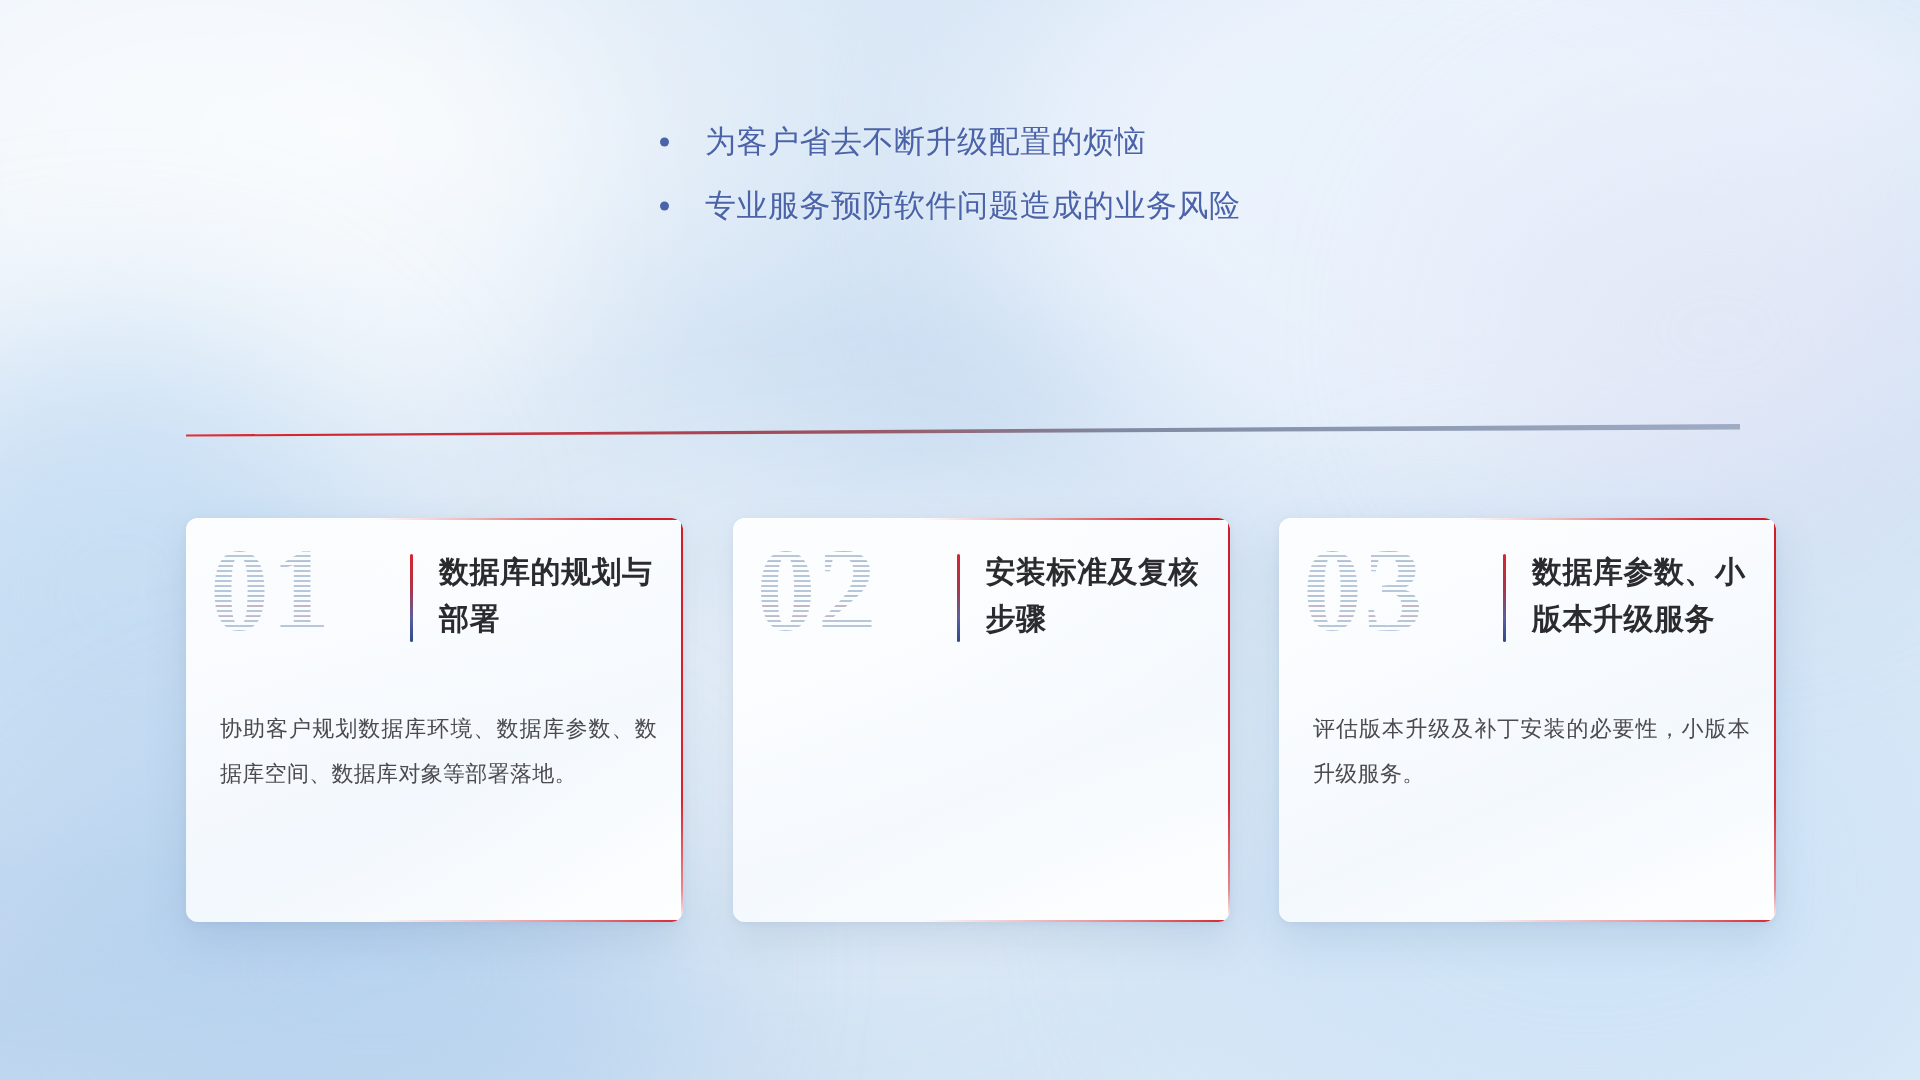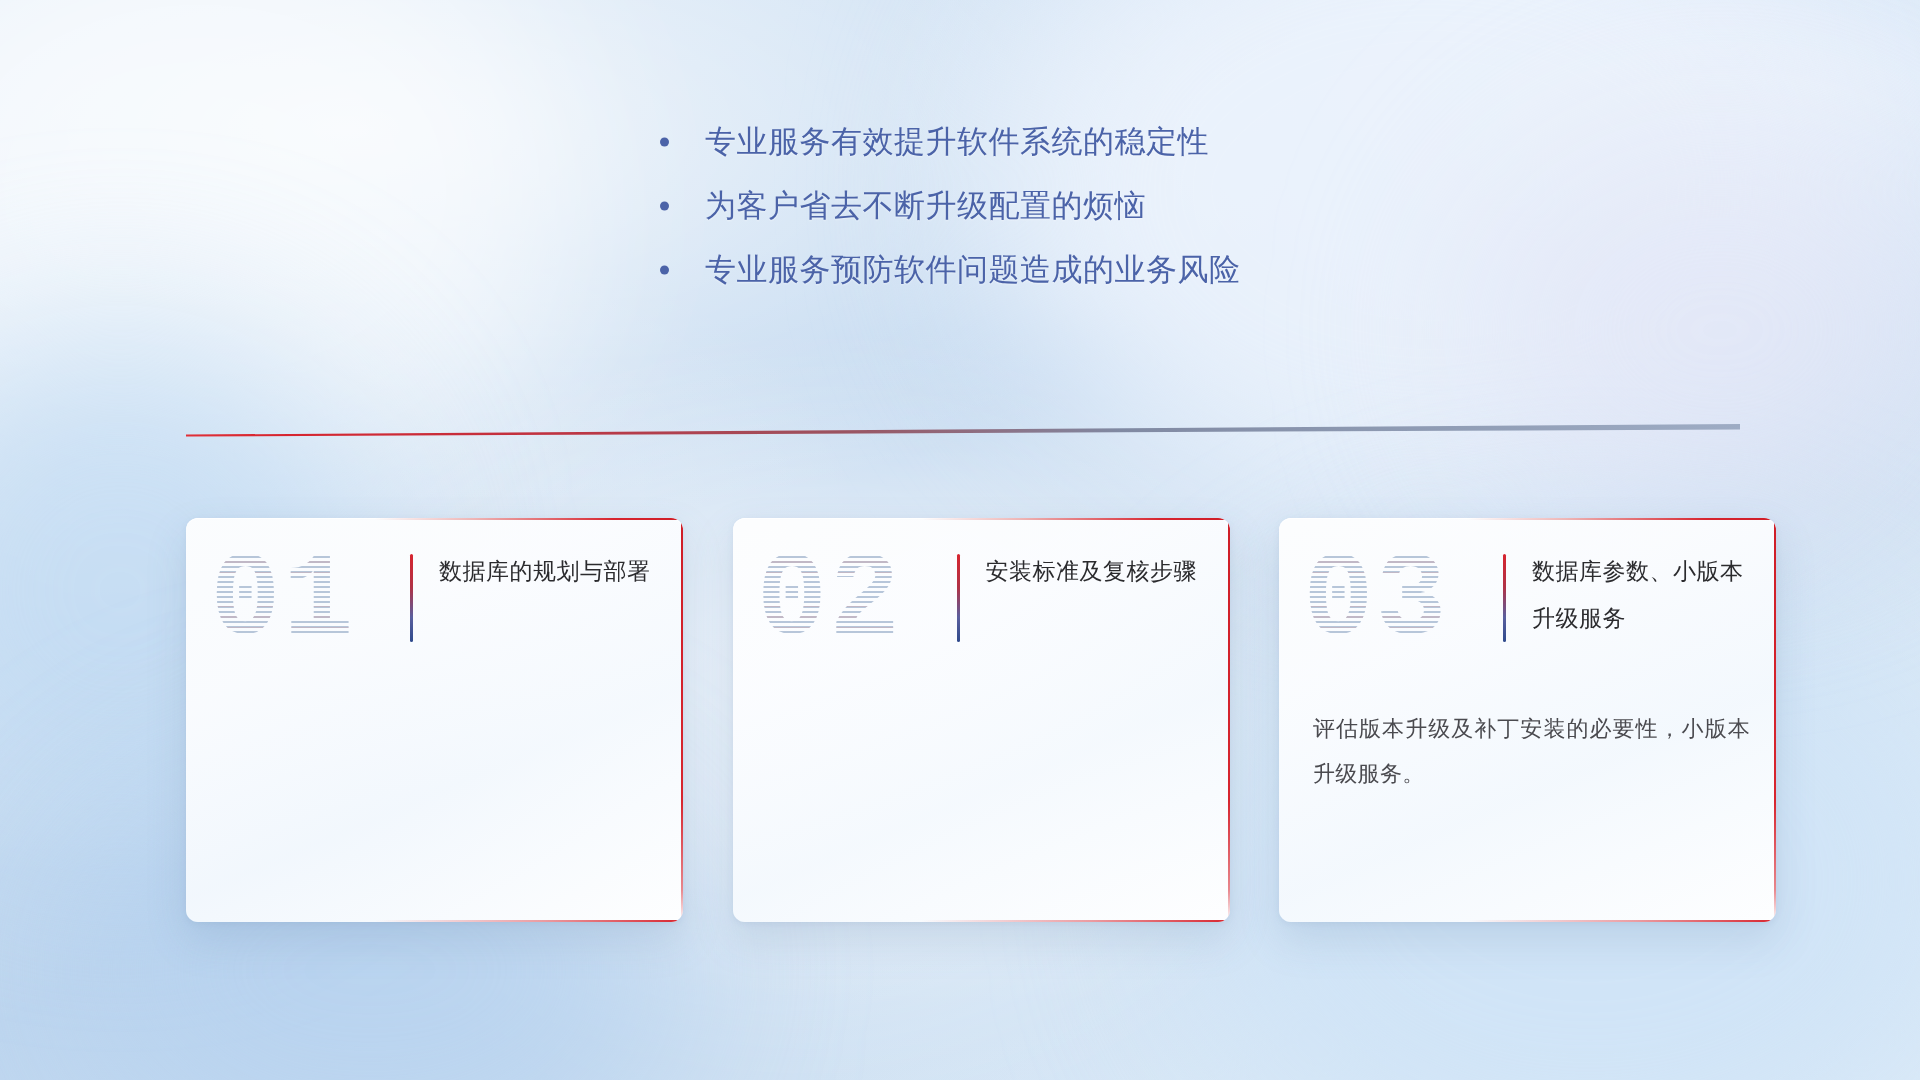--- a/index.html
+++ b/index.html
@@ -87,31 +87,31 @@
     position:absolute;right:0;bottom:0;height:2px;width:62%;
     background:linear-gradient(90deg,rgba(215,37,47,0) 0%,rgba(215,37,47,.45) 55%,#d7252f 100%);
   }
 
   .card-head{
     position:relative;height:166px;
     display:flex;align-items:center;
   }
   
   .wm{
-    position:absolute;left:24px;top:23px;
+    position:absolute;left:24px;top:12px;
     width:160px;height:124px;
     font-size:118px;line-height:122px;font-weight:700;
     letter-spacing:2px;
     color:#8fa6c4;
     opacity:.62;
     -webkit-mask-image:repeating-linear-gradient(180deg,
         #000 0px,#000 2px,rgba(0,0,0,0) 2px,rgba(0,0,0,0) 5px);
     mask-image:repeating-linear-gradient(180deg,
         #000 0px,#000 2px,rgba(0,0,0,0) 2px,rgba(0,0,0,0) 5px);
-    font-family:Liberation Mono, monospace;
+    font-family:Liberation Serif, serif;
     user-select:none;
   }
   .wm::after{
     content:attr(data-num);
     position:absolute;left:0;top:0;
     color:rgba(196,90,90,.30);
     -webkit-mask-image:repeating-linear-gradient(180deg,
         rgba(0,0,0,0) 0px,rgba(0,0,0,0) 9px,#000 9px,#000 11px);
     mask-image:repeating-linear-gradient(180deg,
         rgba(0,0,0,0) 0px,rgba(0,0,0,0) 9px,#000 9px,#000 11px);
@@ -119,21 +119,21 @@
   .title-wrap{
     position:absolute;left:224px;top:30px;right:22px;
     display:flex;align-items:flex-start;
   }
   .vbar{
     flex:0 0 auto;width:3px;height:88px;margin-top:6px;margin-right:26px;
     background:linear-gradient(180deg,#d7252f 0%,#b03246 38%,#5a5f9e 72%,#2f4a8c 100%);
     border-radius:2px;
   }
   .card-title{
-    color:#2b2b2e;font-size:23px;line-height:47px;font-weight:400;
+    color:#2b2b2e;font-size:30px;line-height:47px;font-weight:700;
     letter-spacing:.5px;
   }
   .card-body{
     position:absolute;left:34px;right:26px;top:188px;
     color:#4a4a4f;font-size:22px;line-height:45px;letter-spacing:.3px;
     text-align:justify;
   }
 </style>
 </head>
 <body>
@@ -142,24 +142,20 @@
 
   <div class="blob b1"></div>
   <div class="blob b2"></div>
   <div class="blob b3"></div>
   <div class="blob b4"></div>
   <div class="blob b5"></div>
   <div class="blob b6"></div>
   <div class="blob b7"></div>
 
   <ul class="bullets">
-    <li>
-      <span class="dot"></span>
-      <span>专业服务有效提升软件系统的稳定性</span>
-    </li>
     <li>
       <span class="dot"></span>
       <span>为客户省去不断升级配置的烦恼</span>
     </li>
     <li>
       <span class="dot"></span>
       <span>专业服务预防软件问题造成的业务风险</span>
     </li>
   </ul>
 
@@ -184,20 +180,21 @@
       <div class="edge-top"></div>
       <div class="edge-right"></div>
       <div class="edge-bottom"></div>
       <div class="card-head">
         <div class="wm" data-num="01">01</div>
         <div class="title-wrap">
           <div class="vbar"></div>
           <div class="card-title">数据库的规划与部署</div>
         </div>
       </div>
+      <div class="card-body">协助客户规划数据库环境、数据库参数、数据库空间、数据库对象等部署落地。</div>
     </div>
 
     <div class="card">
       <div class="edge-top"></div>
       <div class="edge-right"></div>
       <div class="edge-bottom"></div>
       <div class="card-head">
         <div class="wm" data-num="02">02</div>
         <div class="title-wrap">
           <div class="vbar"></div>

